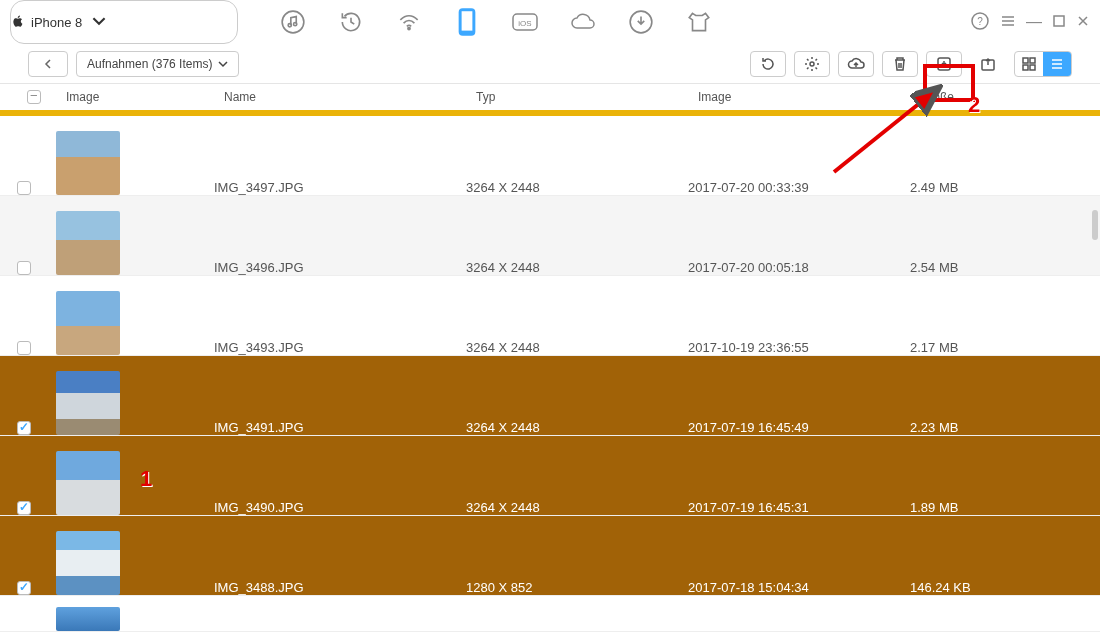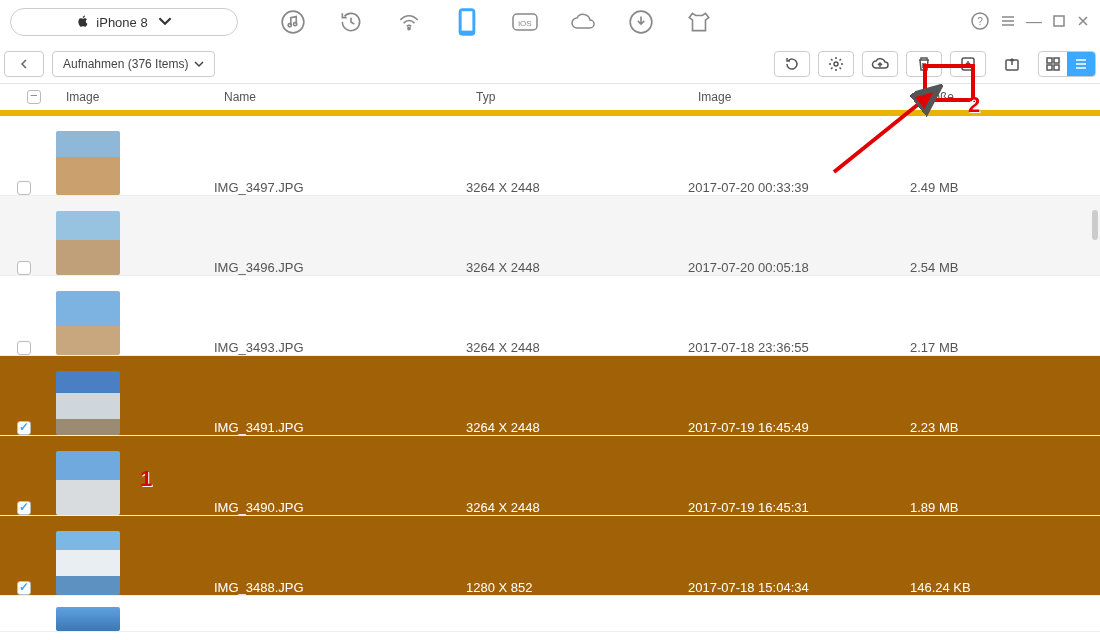--- a/index.html
+++ b/index.html
@@ -1,30 +1,30 @@
 <!DOCTYPE html>
 <html><head>
 <meta charset="utf-8">
 <style>
 * { box-sizing: border-box; margin: 0; padding: 0; }
 body { font-family: -apple-system, "Segoe UI", Arial, sans-serif; font-size: 13px; color: #555; background: #fff; width: 1100px; height: 640px; overflow: hidden; position: relative; }
 
 
 .topbar { height: 44px; display: flex; align-items: center; padding: 0 10px; gap: 6px; }
-.device { width: 228px; height: 28px; border: 1px solid #ccc; border-radius: 14px; display: flex; align-items: center; justify-content: center; gap: 6px; font-size: 13px; color: #333; position: relative; }
+.device { width: 228px; height: 44px; border: 1px solid #ccc; border-radius: 14px; display: flex; align-items: center; justify-content: flex-start; gap: 6px; font-size: 13px; color: #333; position: relative; }
 .device svg { width: 14px; height: 14px; }
 .device .chev { margin-left: 4px; }
 .nav-icons { display: flex; align-items: center; gap: 28px; margin-left: 34px; flex: 1; }
 .nav-icons .ic { width: 30px; height: 30px; display:flex; align-items:center; justify-content:center; color:#888; }
 .nav-icons .ic.sel { color:#3da8ff; }
 .win-ctrl { display:flex; align-items:center; gap:10px; color:#888; }
 .win-ctrl span { font-size:16px; line-height:1; }
 
 
-.toolrow { height: 40px; display: flex; align-items: center; padding: 0 4px; gap: 8px; border-bottom: 1px solid #e5e5e5; }
+.toolrow { height: 40px; display: flex; align-items: center; padding: 0 28px; gap: 8px; border-bottom: 1px solid #e5e5e5; }
 .backbtn { width: 40px; height: 26px; border:1px solid #ccc; border-radius:4px; display:flex; align-items:center; justify-content:center; color:#666; }
 .crumb { height: 26px; border:1px solid #ccc; border-radius:4px; padding:0 10px; display:flex; align-items:center; gap:6px; font-size:12px; color:#444; }
 .spacer { flex:1; }
 .iconbtn { min-width: 36px; height: 26px; border:1px solid #ccc; border-radius:4px; display:flex; align-items:center; justify-content:center; color:#555; background:#fff; }
 .iconbtn.noborder { border:none; }
 .seg { display:flex; border:1px solid #ccc; border-radius:4px; overflow:hidden; }
 .seg .half { width:28px; height:24px; display:flex; align-items:center; justify-content:center; }
 .seg .half.active { background:#3da8ff; color:#fff; }
 
 
@@ -260,21 +260,21 @@
     </div>
     <div class="row">
       <div class="col-chk">
         <input type="checkbox" style="">
       </div>
       <div class="col-img">
         <div class="thumb th-c"></div>
       </div>
       <div class="col-name">IMG_3493.JPG</div>
       <div class="col-typ">3264 X 2448</div>
-      <div class="col-date">2017-07-18 23:36:55</div>
+      <div class="col-date">2017-10-19 23:36:55</div>
       <div class="col-size">2.17 MB</div>
     </div>
     <div class="row sel">
       <div class="col-chk">
         <input type="checkbox" checked="" style="">
       </div>
       <div class="col-img">
         <div class="thumb th-d"></div>
       </div>
       <div class="col-name">IMG_3491.JPG</div>

